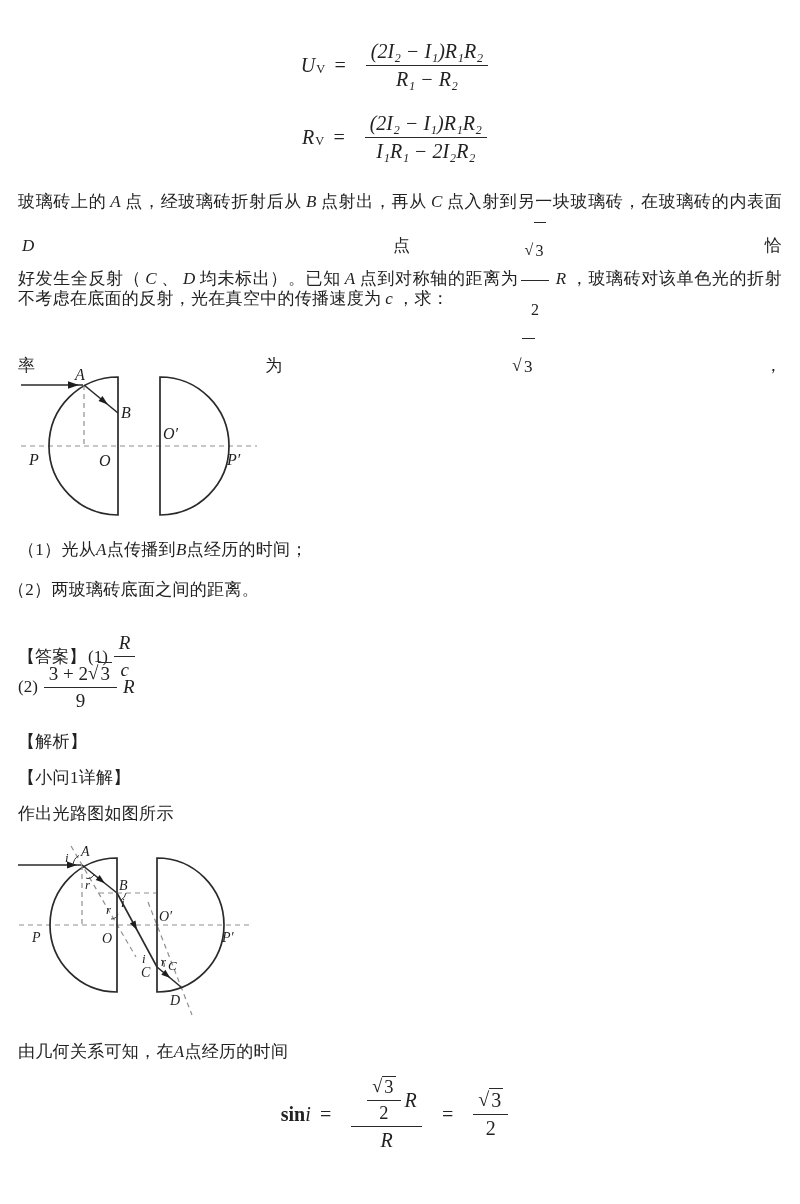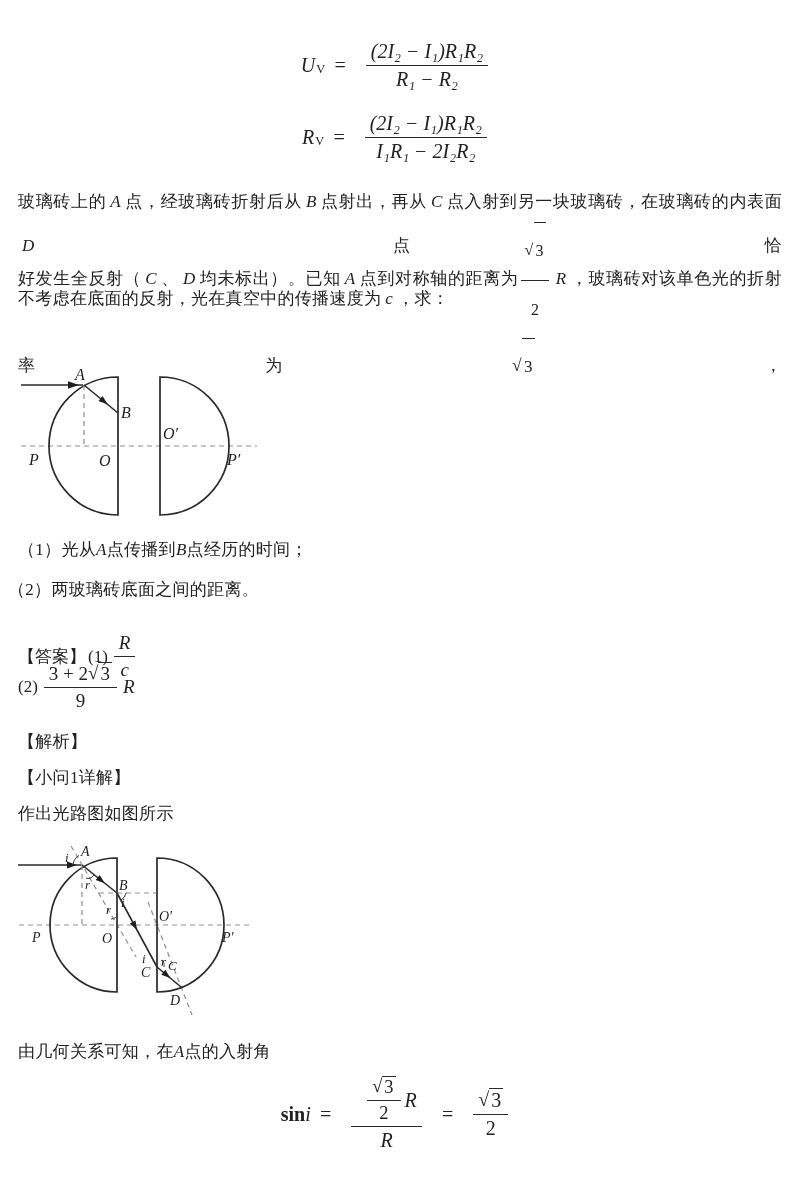--- a/index.html
+++ b/index.html
@@ -173,21 +173,21 @@
     <text x="207" y="97" font-size="14">P′</text>
     <text x="127" y="118" font-size="13">i</text>
     <text x="126" y="132" font-size="14">C</text>
     <text x="146" y="121" font-size="13">r</text>
     <text x="153" y="125" font-size="13">C</text>
     <text x="155" y="160" font-size="14">D</text>
   </svg>
 </div>
 
 <div class="abs cn" style="top:1040px;left:18px;">
-  <span>由几何关系可知，在</span><span class="v">A</span><span>点的入射角</span>
+  <span>由几何关系可知，在</span><span class="v">A</span><span>点经历的时间</span>
 </div>
 
 <div class="abs mrow" style="top:1076px;left:0;right:0;">
   <span class="fn">sin</span>
     <span class="v">i</span>
   <span class="op">=</span>
   <span class="frac">
     <span class="num">
       <span class="frac inner">
         <span class="num">

